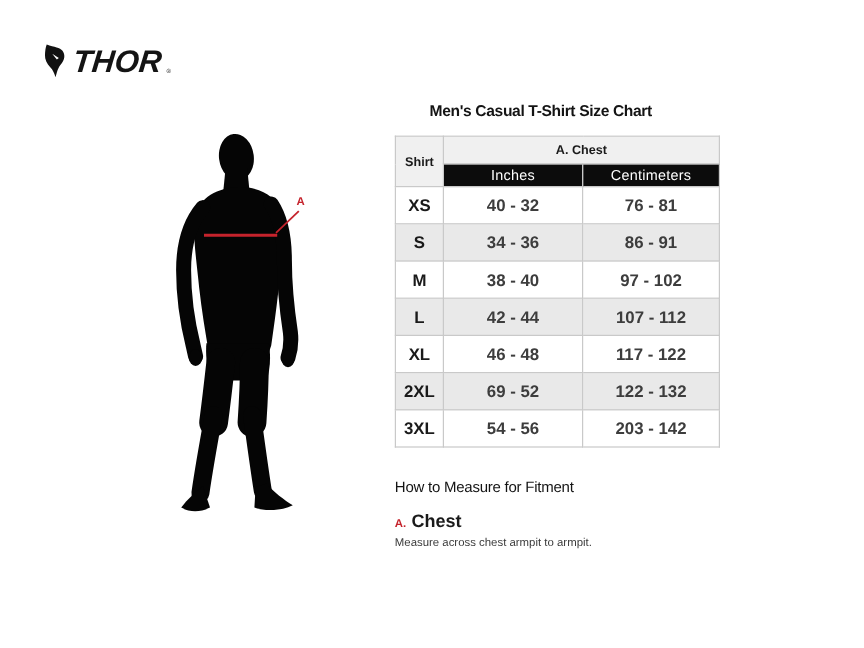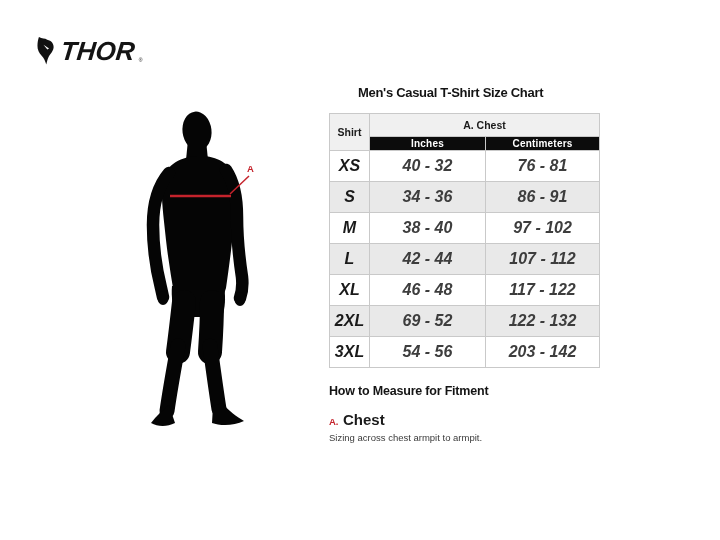--- a/index.html
+++ b/index.html
@@ -84,43 +84,42 @@
     vertical-align: middle;
   }
   th.size-h, th.chest-h {
     background: #f0f0f0;
     color: #1a1a1a;
     font-size: 10.5px;
     font-weight: bold;
   }
   tr.group-row th { height: 23px; }
   tr.sub-row th {
-    height: 14px;
+    height: 19px;
     background: #0c0c0c;
     color: #ffffff;
-    font-size: 10px;
-    font-weight: bold;
+    font-size: 12px;
+    font-weight: normal;
     letter-spacing: 0.2px;
     line-height: 1;
   }
   tr.data-row td {
     height: 31px;
-    font-size: 16px;
+    font-size: 14px;
     font-weight: bold;
     color: #3d3d3d;
     background: #ffffff;
-    font-style: italic;
   }
   tr.data-row td.size-c { color: #1a1a1a; }
   tr.data-row.stripe td { background: #e9e9e9; }
 
   .measure-heading {
-    margin-top: 16px;
+    margin-top: 26px;
     font-size: 12.5px;
-    font-weight: bold;
+    font-weight: normal;
     color: #141414;
     letter-spacing: -0.2px;
   }
   .measure-item { margin-top: 13px; }
   .measure-key {
     font-size: 9.5px;
     font-weight: bold;
     color: #c5232c;
   }
   .measure-name {
@@ -245,18 +244,18 @@
         </tr>
       </tbody>
     </table>
 
     <h2 class="measure-heading">How to Measure for Fitment</h2>
     <div class="measure-item">
       <div>
         <span class="measure-key">A.</span>
         <span class="measure-name">Chest</span>
       </div>
-      <p class="measure-desc">Sizing across chest armpit to armpit.</p>
+      <p class="measure-desc">Measure across chest armpit to armpit.</p>
     </div>
   </section>
 
 
 </div>
 
 </body></html>

